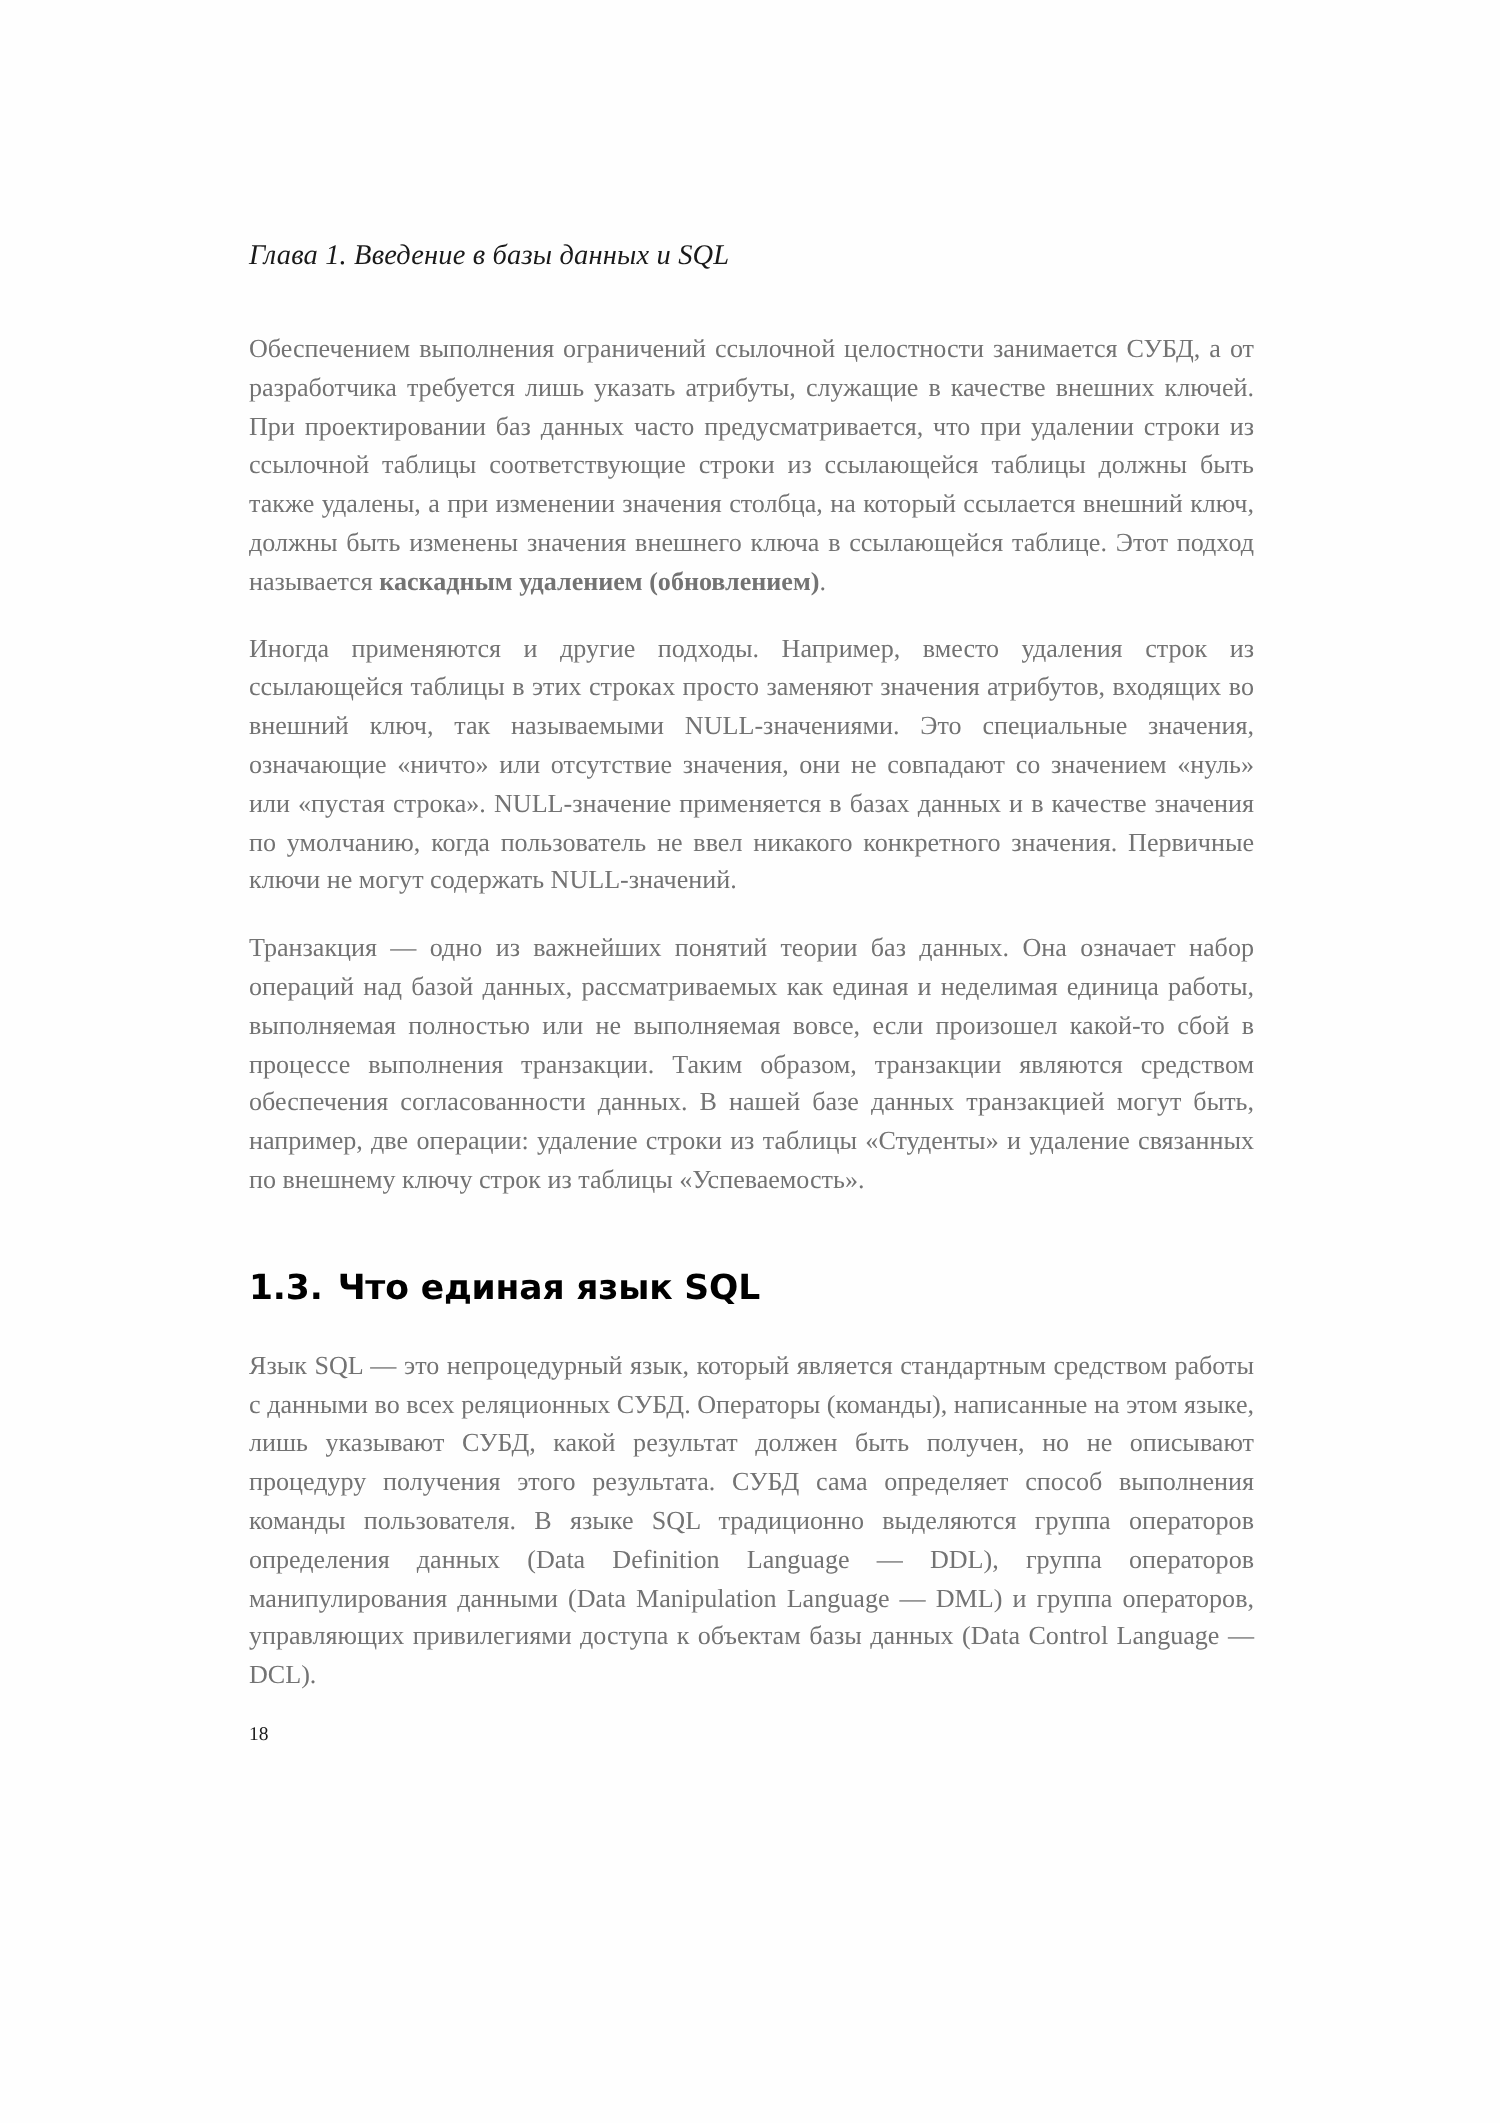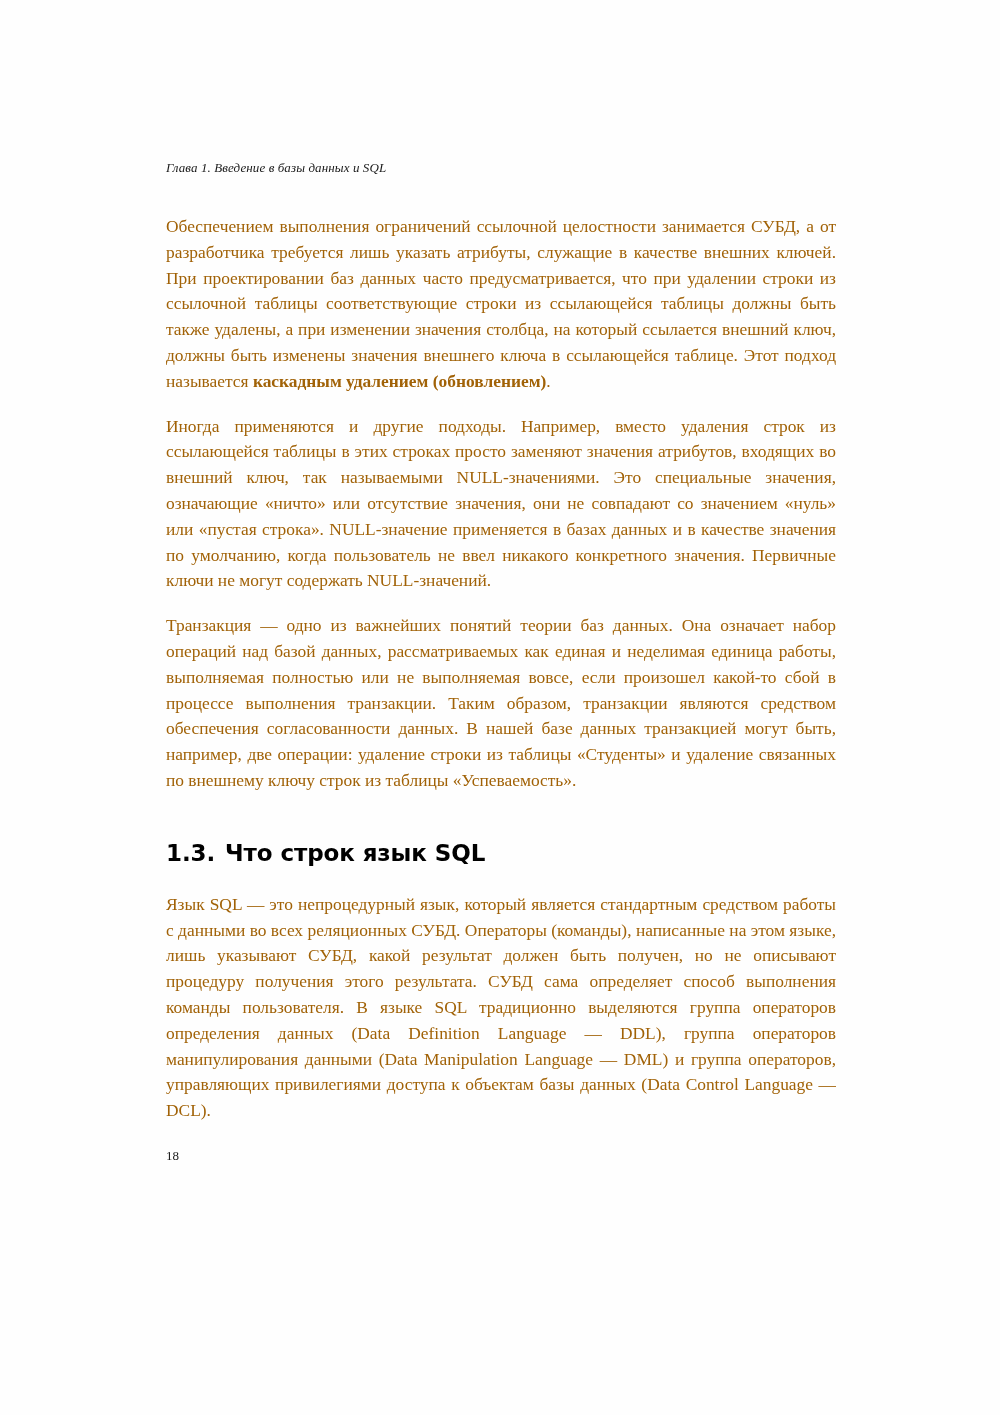--- a/index.html
+++ b/index.html
@@ -25,33 +25,33 @@
   }
   .content {
     position: absolute;
     left: 166px;
     top: 160px;
     width: 670px;
   }
   .running-head {
     font-family: "Liberation Serif", serif;
     font-style: italic;
-    font-size: 13px;
+    font-size: 19px;
     color: #1a1a1a;
     letter-spacing: 0.1px;
     margin-bottom: 38px;
   }
   p.body-par {
     font-family: "Liberation Serif", serif;
     font-size: 17.4px;
     line-height: 25.8px;
     text-align: justify;
     text-justify: inter-word;
     margin: 0 0 19px 0;
-    color: #a16207;
+    color: #737373;
     hyphens: manual;
   }
   p.body-par:last-child {
     margin-bottom: 0;
   }
   .bold-inline {
     font-weight: bold;
   }
   h2.section-head {
     font-family: "DejaVu Sans", sans-serif;
@@ -82,21 +82,21 @@
   <div class="content">
 
     <div class="running-head">Глава 1.  Введение в базы данных и SQL</div>
 
     <p class="body-par"><span>Обеспечением выполнения ограничений ссылочной целостности занимается СУБД, а от разработчика требуется лишь указать атрибуты, служащие в качестве внешних ключей. При проектировании баз данных часто предусматривается, что при удалении строки из ссылочной таблицы соответствующие строки из ссылающейся таблицы должны быть также удалены, а при изменении значения столбца, на который ссылается внешний ключ, должны быть изменены значения внешнего ключа в ссылающейся таблице. Этот подход называется </span><span class="bold-inline">каскадным удалением (обновлением)</span><span>.</span></p>
 
     <p class="body-par">Иногда применяются и другие подходы. Например, вместо удаления строк из ссылающейся таблицы в этих строках просто заменяют значения атрибутов, входящих во внешний ключ, так называемыми NULL-значениями. Это специальные значения, означающие «ничто» или отсутствие значения, они не совпадают со значением «нуль» или «пустая строка». NULL-значение применяется в базах данных и в качестве значения по умолчанию, когда пользователь не ввел никакого конкретного значения. Первичные ключи не могут содержать NULL-значений.</p>
 
     <p class="body-par">Транзакция — одно из важнейших понятий теории баз данных. Она означает набор операций над базой данных, рассматриваемых как единая и неделимая единица работы, выполняемая полностью или не выполняемая вовсе, если произошел какой-то сбой в процессе выполнения транзакции. Таким образом, транзакции являются средством обеспечения согласованности данных. В нашей базе данных транзакцией могут быть, например, две операции: удаление строки из таблицы «Студенты» и удаление связанных по внешнему ключу строк из таблицы «Успеваемость».</p>
 
-    <h2 class="section-head"><span class="num">1.3.</span><span>Что строк язык SQL</span></h2>
+    <h2 class="section-head"><span class="num">1.3.</span><span>Что единая язык SQL</span></h2>
 
     <p class="body-par">Язык SQL — это непроцедурный язык, который является стандартным средством работы с данными во всех реляционных СУБД. Операторы (команды), написанные на этом языке, лишь указывают СУБД, какой результат должен быть получен, но не описывают процедуру получения этого результата. СУБД сама определяет способ выполнения команды пользователя. В языке SQL традиционно выделяются группа операторов определения данных (Data Definition Language — DDL), группа операторов манипулирования данными (Data Manipulation Language — DML) и группа операторов, управляющих привилегиями доступа к объектам базы данных (Data Control Language — DCL).</p>
 
 
   </div>
 
   <div class="page-number">18</div>
 
 </div>
 

